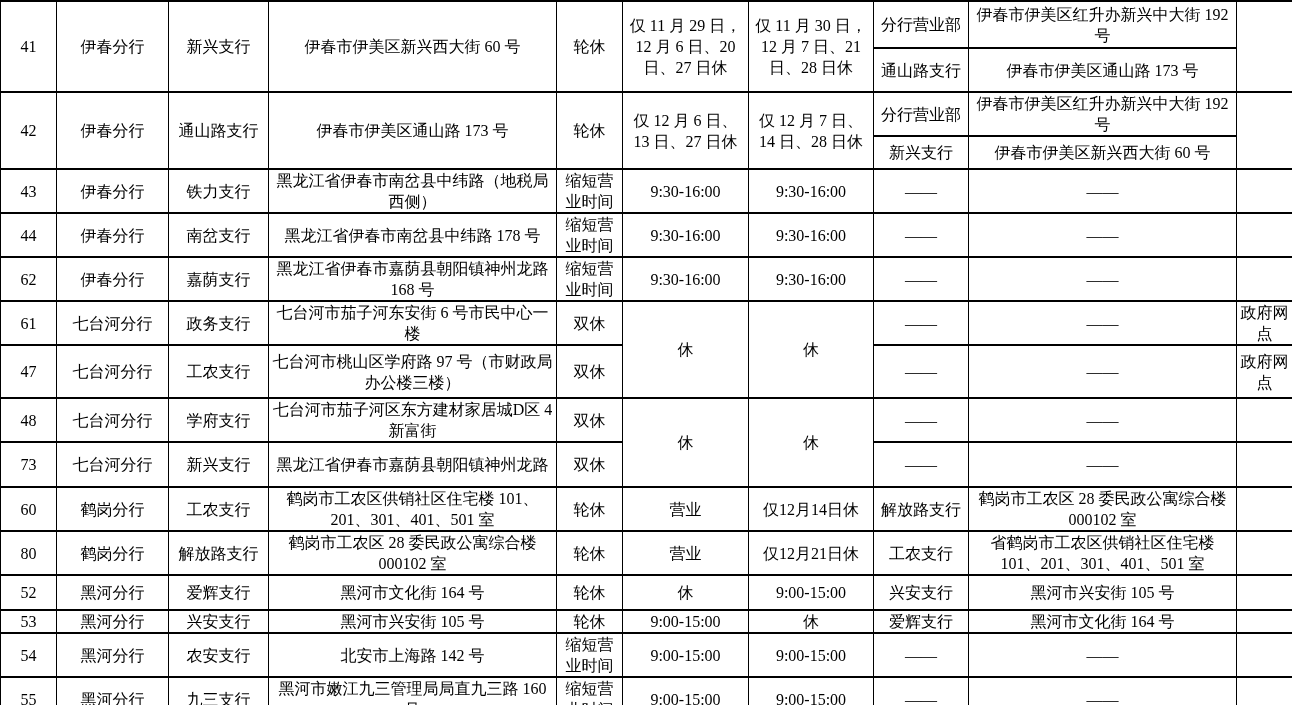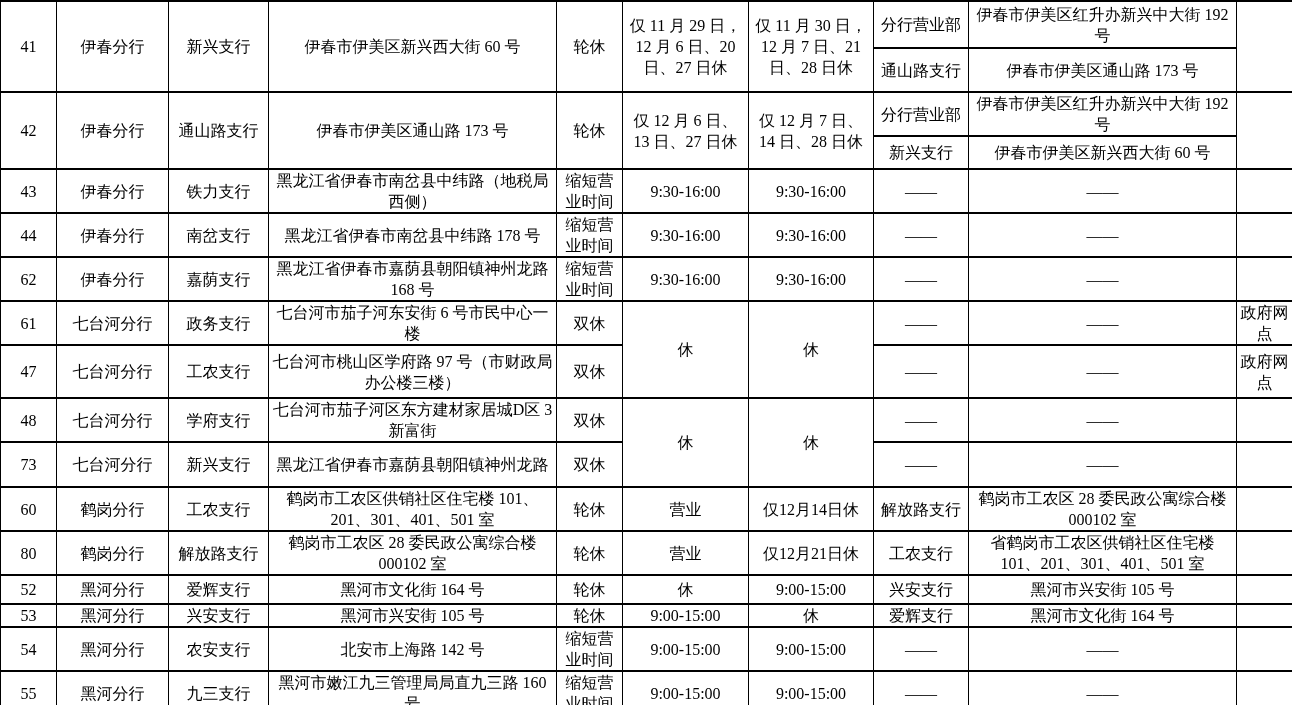--- a/index.html
+++ b/index.html
@@ -132,21 +132,21 @@
     <td>双休</td>
     <td>——</td>
     <td>——</td>
     <td>政府网点</td>
   </tr>
 
   <tr style="height:43px">
     <td>48</td>
     <td>七台河分行</td>
     <td>学府支行</td>
-    <td>七台河市茄子河区东方建材家居城D区 3 新富街</td>
+    <td>七台河市茄子河区东方建材家居城D区 4 新富街</td>
     <td>双休</td>
     <td rowspan="2">休</td>
     <td rowspan="2">休</td>
     <td>——</td>
     <td>——</td>
     <td></td>
   </tr>
 
   <tr style="height:45px">
     <td>73</td>
@@ -178,21 +178,21 @@
     <td>解放路支行</td>
     <td>鹤岗市工农区 28 委民政公寓综合楼 000102 室</td>
     <td>轮休</td>
     <td>营业</td>
     <td>仅12月21日休</td>
     <td>工农支行</td>
     <td>省鹤岗市工农区供销社区住宅楼 101、201、301、401、501 室</td>
     <td></td>
   </tr>
 
-  <tr style="height:29px">
+  <tr style="height:35px">
     <td>52</td>
     <td>黑河分行</td>
     <td>爱辉支行</td>
     <td>黑河市文化街 164 号</td>
     <td>轮休</td>
     <td>休</td>
     <td>9:00-15:00</td>
     <td>兴安支行</td>
     <td>黑河市兴安街 105 号</td>
     <td></td>

